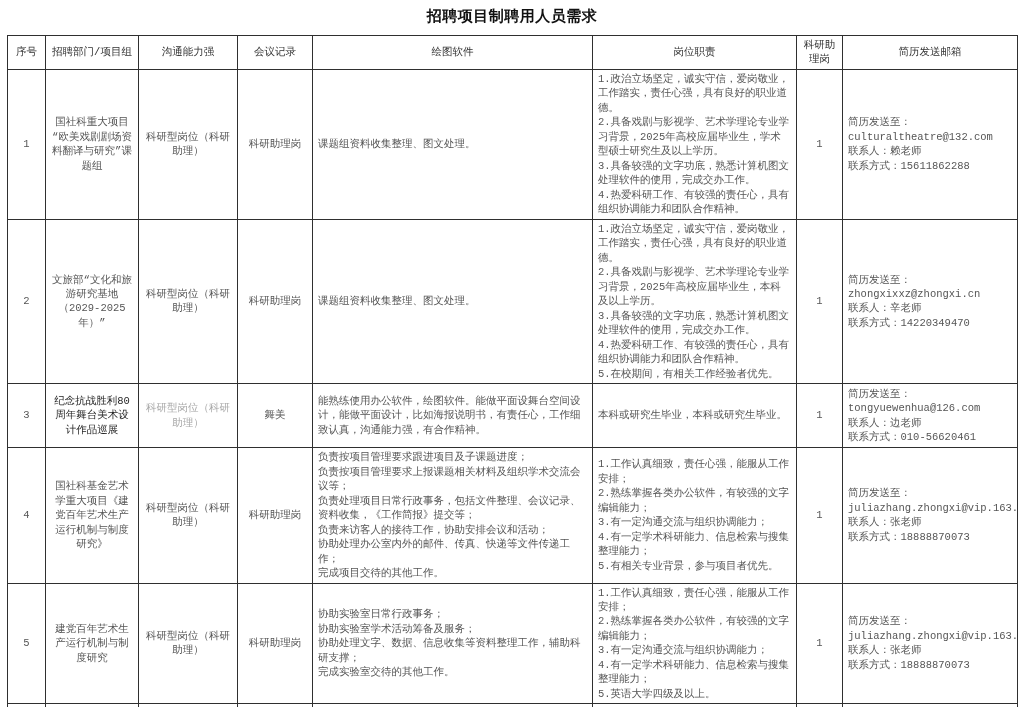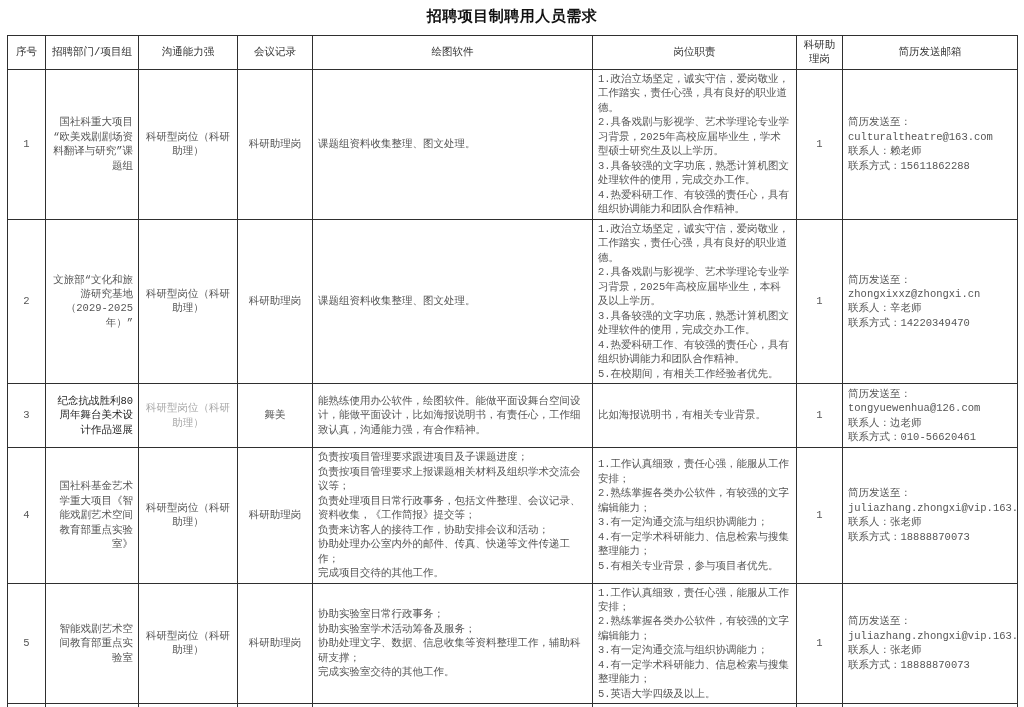--- a/index.html
+++ b/index.html
@@ -18,21 +18,21 @@
     border:1.5px solid #2f2f2f;
   }
   td,th{
     border:1px solid #2f2f2f;
     font-size:10.5px;line-height:1.38;font-weight:normal;
     padding:2px 5px;box-sizing:border-box;
     vertical-align:middle;overflow:hidden;
   }
   th{color:#333;text-align:center;padding:2px 2px;}
   td.center{text-align:center;}
-  td.left{text-align:right;}
+  td.left{text-align:center;}
   td.pre{white-space:pre-line;text-align:left;}
   tr.muted-type td.type-cell{color:#a8a8a8;}
   tr.muted-type td.dept-cell{color:#1f1f1f;margin-left:44px;}
 </style>
 </head>
 <body>
 
 <div class="page">
   <h1 class="title">招聘项目制聘用人员需求</h1>
 
@@ -64,21 +64,21 @@
         <td class="center">1</td>
         <td class="left dept-cell">国社科重大项目“欧美戏剧剧场资料翻译与研究”课题组</td>
         <td class="center type-cell">科研型岗位（科研助理）</td>
         <td class="center">科研助理岗</td>
         <td class="pre">课题组资料收集整理、图文处理。</td>
         <td class="pre">1.政治立场坚定，诚实守信，爱岗敬业，工作踏实，责任心强，具有良好的职业道德。
 2.具备戏剧与影视学、艺术学理论专业学习背景，2025年高校应届毕业生，学术型硕士研究生及以上学历。
 3.具备较强的文字功底，熟悉计算机图文处理软件的使用，完成交办工作。
 4.热爱科研工作、有较强的责任心，具有组织协调能力和团队合作精神。</td>
         <td class="center">1</td>
-        <td class="pre">简历发送至：culturaltheatre@163.com
+        <td class="pre">简历发送至：culturaltheatre@132.com
 联系人：赖老师
 联系方式：15611862288</td>
       </tr>
       <tr style="height:122px;">
         <td class="center">2</td>
         <td class="left dept-cell">文旅部“文化和旅游研究基地（2029-2025年）”</td>
         <td class="center type-cell">科研型岗位（科研助理）</td>
         <td class="center">科研助理岗</td>
         <td class="pre">课题组资料收集整理、图文处理。</td>
         <td class="pre">1.政治立场坚定，诚实守信，爱岗敬业，工作踏实，责任心强，具有良好的职业道德。
@@ -90,30 +90,30 @@
         <td class="pre">简历发送至：zhongxixxz@zhongxi.cn
 联系人：辛老师
 联系方式：14220349470</td>
       </tr>
       <tr class="muted-type" style="height:64px;">
         <td class="center">3</td>
         <td class="left dept-cell">纪念抗战胜利80周年舞台美术设计作品巡展</td>
         <td class="center type-cell">科研型岗位（科研助理）</td>
         <td class="center">舞美</td>
         <td class="pre">能熟练使用办公软件，绘图软件。能做平面设舞台空间设计，能做平面设计，比如海报说明书，有责任心，工作细致认真，沟通能力强，有合作精神。</td>
-        <td class="pre">比如海报说明书，有相关专业背景。</td>
+        <td class="pre">本科或研究生毕业，本科或研究生毕业。</td>
         <td class="center">1</td>
         <td class="pre">简历发送至：
 tongyuewenhua@126.com
 联系人：边老师
 联系方式：010-56620461</td>
       </tr>
       <tr style="height:130px;">
         <td class="center">4</td>
-        <td class="left dept-cell">国社科基金艺术学重大项目《智能戏剧艺术空间教育部重点实验室》</td>
+        <td class="left dept-cell">国社科基金艺术学重大项目《建党百年艺术生产运行机制与制度研究》</td>
         <td class="center type-cell">科研型岗位（科研助理）</td>
         <td class="center">科研助理岗</td>
         <td class="pre">负责按项目管理要求跟进项目及子课题进度；
 负责按项目管理要求上报课题相关材料及组织学术交流会议等；
 负责处理项目日常行政事务，包括文件整理、会议记录、资料收集，《工作简报》提交等；
 负责来访客人的接待工作，协助安排会议和活动；
 协助处理办公室内外的邮件、传真、快递等文件传递工作；
 完成项目交待的其他工作。</td>
         <td class="pre">1.工作认真细致，责任心强，能服从工作安排；
 2.熟练掌握各类办公软件，有较强的文字编辑能力；
@@ -121,21 +121,21 @@
 4.有一定学术科研能力、信息检索与搜集整理能力；
 5.有相关专业背景，参与项目者优先。</td>
         <td class="center">1</td>
         <td class="pre">简历发送至：
 juliazhang.zhongxi@vip.163.com
 联系人：张老师
 联系方式：18888870073</td>
       </tr>
       <tr style="height:94px;">
         <td class="center">5</td>
-        <td class="left dept-cell">智能戏剧艺术空间教育部重点实验室</td>
+        <td class="left dept-cell">建党百年艺术生产运行机制与制度研究</td>
         <td class="center type-cell">科研型岗位（科研助理）</td>
         <td class="center">科研助理岗</td>
         <td class="pre">协助实验室日常行政事务；
 协助实验室学术活动筹备及服务；
 协助处理文字、数据、信息收集等资料整理工作，辅助科研支撑；
 完成实验室交待的其他工作。</td>
         <td class="pre">1.工作认真细致，责任心强，能服从工作安排；
 2.熟练掌握各类办公软件，有较强的文字编辑能力；
 3.有一定沟通交流与组织协调能力；
 4.有一定学术科研能力、信息检索与搜集整理能力；

